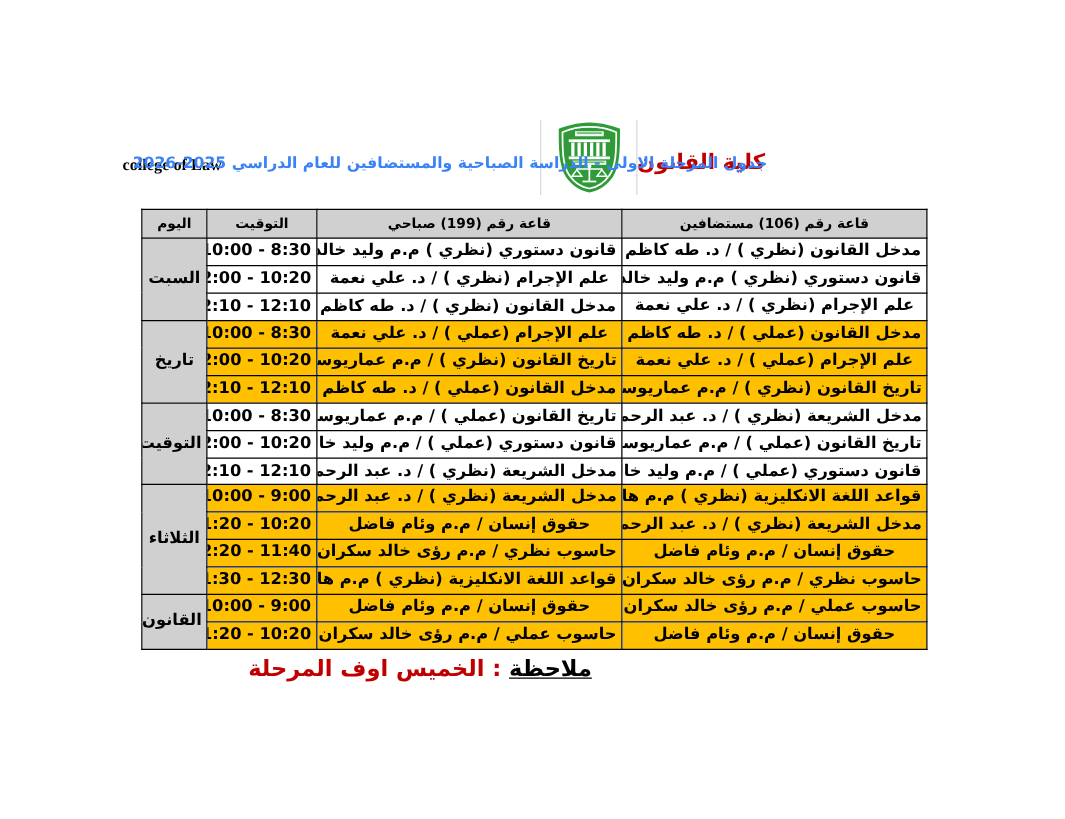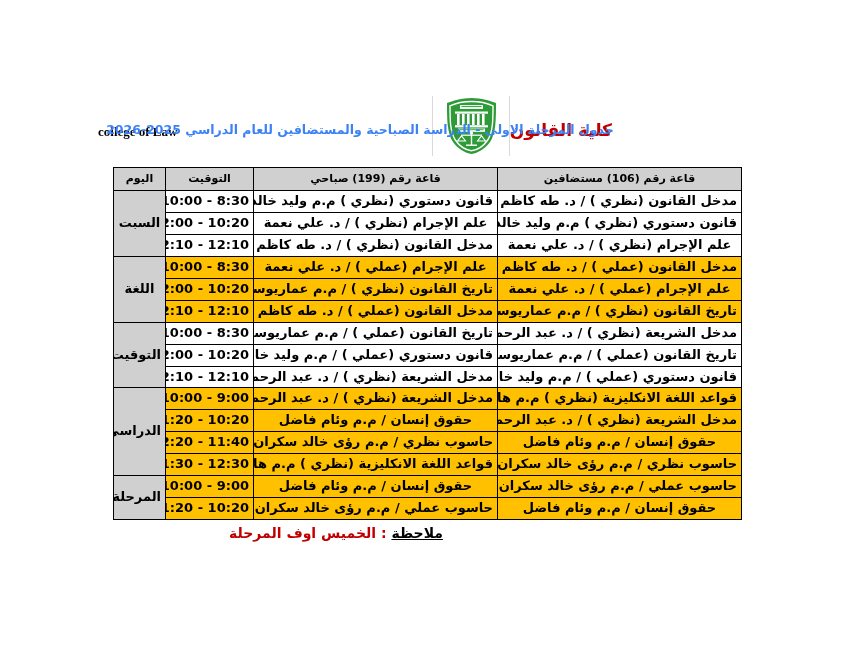--- a/index.html
+++ b/index.html
@@ -135,21 +135,21 @@
 
   
   .note {
     position: absolute;
     top: 525px;
     left: 0;
     width: 852px;
     direction: rtl;
     text-align: center;
     font-family: "DejaVu Sans", "Liberation Sans", sans-serif;
-    font-size: 14px;
+    font-size: 18px;
     font-weight: bold;
     color: #c00000;
     white-space: nowrap;
   }
   .note .note-label {
     text-decoration: underline;
     color: #000000;
   }
   .note-inner {
     display: inline-block;
@@ -230,21 +230,21 @@
         </tr>
         <tr class="row-plain">
           <td>علم الإجرام (نظري ) / د. علي نعمة</td>
           <td>مدخل القانون (نظري ) / د. طه كاظم</td>
           <td>12:10 - 2:10</td>
         </tr>
         <tr class="row-gold">
           <td>مدخل القانون (عملي ) / د. طه كاظم</td>
           <td>علم الإجرام (عملي ) / د. علي نعمة</td>
           <td>8:30 - 10:00</td>
-          <td class="day-cell" rowspan="3">اللغة</td>
+          <td class="day-cell" rowspan="3">تاريخ</td>
         </tr>
         <tr class="row-gold">
           <td>علم الإجرام (عملي ) / د. علي نعمة</td>
           <td>تاريخ القانون (نظري ) / م.م عماريوسف</td>
           <td>10:20 - 12:00</td>
         </tr>
         <tr class="row-gold">
           <td>تاريخ القانون (نظري ) / م.م عماريوسف</td>
           <td>مدخل القانون (عملي ) / د. طه كاظم</td>
           <td>12:10 - 2:10</td>
@@ -262,42 +262,42 @@
         </tr>
         <tr class="row-plain">
           <td>قانون دستوري (عملي ) / م.م وليد خالد</td>
           <td>مدخل الشريعة (نظري ) / د. عبد الرحمن عباس</td>
           <td>12:10 - 2:10</td>
         </tr>
         <tr class="row-gold">
           <td>قواعد اللغة الانكليزية (نظري ) م.م هالة حيدر</td>
           <td>مدخل الشريعة (نظري ) / د. عبد الرحمن عباس</td>
           <td>9:00 - 10:00</td>
-          <td class="day-cell" rowspan="4">الدراسي</td>
+          <td class="day-cell" rowspan="4">الثلاثاء</td>
         </tr>
         <tr class="row-gold">
           <td>مدخل الشريعة (نظري ) / د. عبد الرحمن عباس</td>
           <td>حقوق إنسان / م.م وئام فاضل</td>
           <td>10:20 - 11:20</td>
         </tr>
         <tr class="row-gold">
           <td>حقوق إنسان / م.م وئام فاضل</td>
           <td>حاسوب نظري / م.م رؤى خالد سكران</td>
           <td>11:40 - 12:20</td>
         </tr>
         <tr class="row-gold">
           <td>حاسوب نظري / م.م رؤى خالد سكران</td>
           <td>قواعد اللغة الانكليزية (نظري ) م.م هالة حيدر</td>
           <td>12:30 - 1:30</td>
         </tr>
         <tr class="row-gold">
           <td>حاسوب عملي / م.م رؤى خالد سكران</td>
           <td>حقوق إنسان / م.م وئام فاضل</td>
           <td>9:00 - 10:00</td>
-          <td class="day-cell" rowspan="2">المرحلة</td>
+          <td class="day-cell" rowspan="2">القانون</td>
         </tr>
         <tr class="row-gold">
           <td>حقوق إنسان / م.م وئام فاضل</td>
           <td>حاسوب عملي / م.م رؤى خالد سكران</td>
           <td>10:20 - 11:20</td>
         </tr>
       </tbody>
   </table>
 </div>
 

